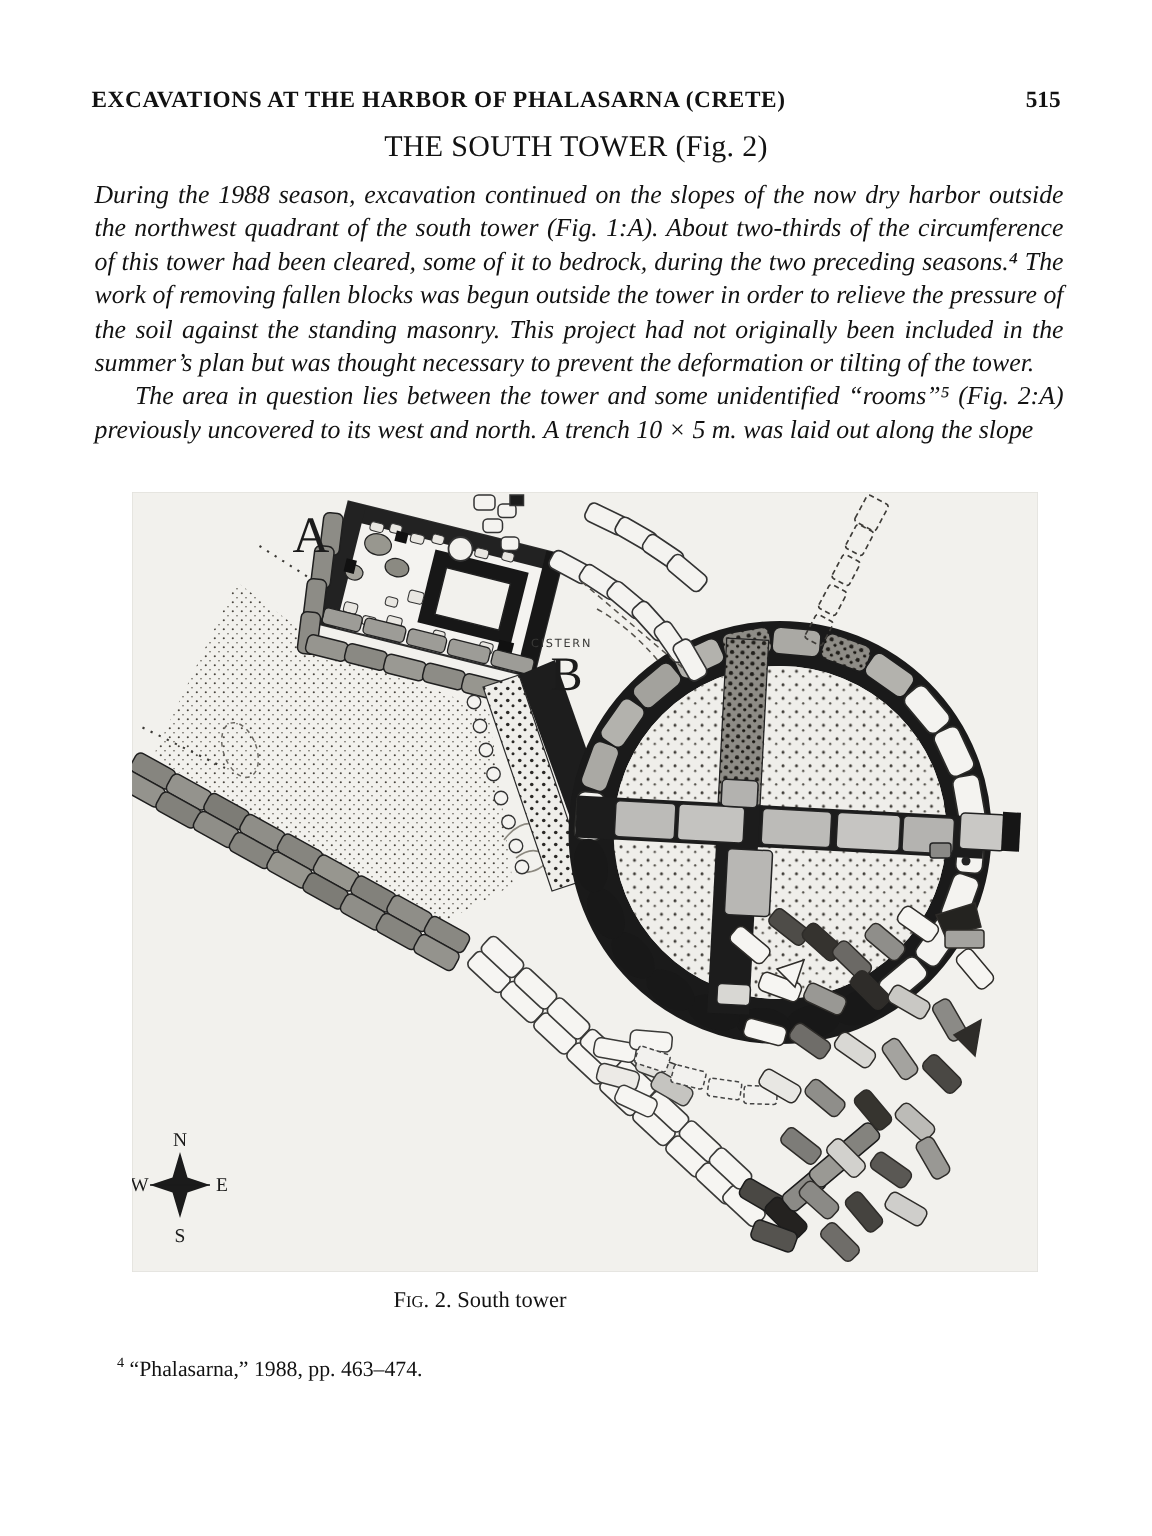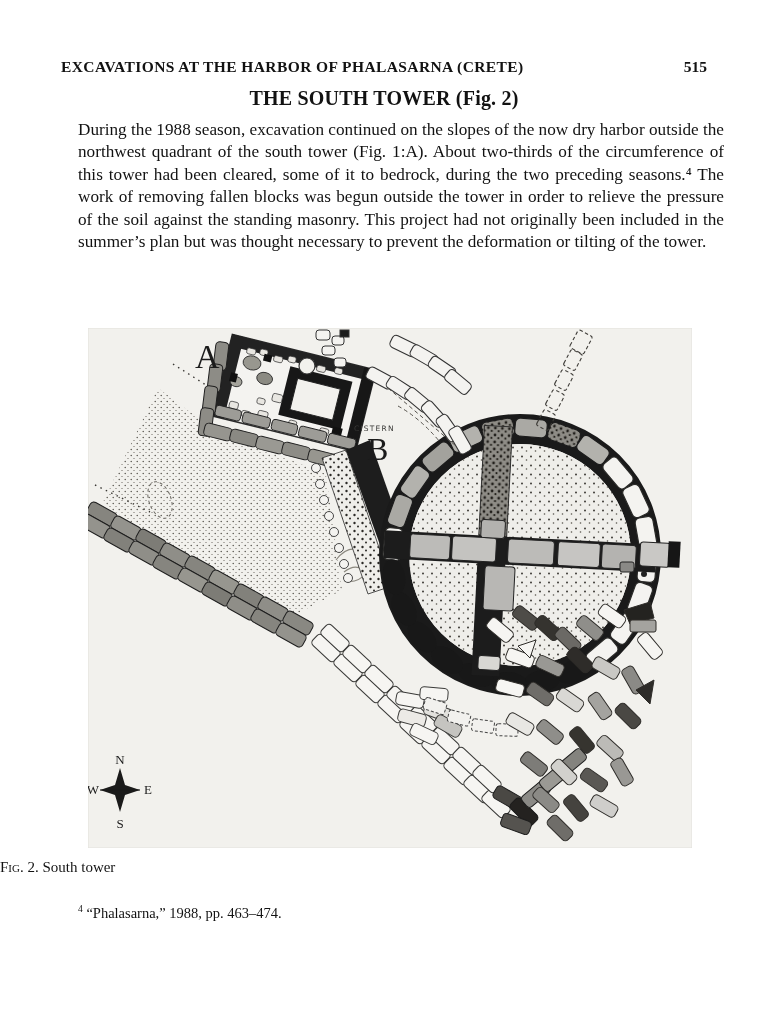--- a/index.html
+++ b/index.html
@@ -10,49 +10,50 @@
   }
   .running-head{
     position:absolute;top:58px;left:61px;width:646px;text-align:left;
     font-weight:bold;font-size:15.5px;letter-spacing:.4px;white-space:nowrap;
   }
   .page-number{
     position:absolute;top:58px;right:61px;font-weight:bold;font-size:15.5px;margin-left:44px;
   }
   .section-title{
     position:absolute;top:87px;left:0;width:768px;text-align:center;
-    font-size:20px;letter-spacing:.2px;font-weight:bold;
+    font-size:20px;letter-spacing:.2px;
   }
   .body-text{
-    position:absolute;top:119px;left:78px;width:646px;
-    font-size:17.2px;line-height:22.4px;text-align:justify;
+    position:absolute;top:119px;left:63px;width:646px;
+    font-size:17.2px;line-height:22.4px;text-align:justify;font-style:italic;
   }
   .body-text p{margin:0;}
   .body-text p.indent{text-indent:27px;}
   .figure-wrap{position:absolute;left:88px;top:328px;width:604px;height:520px;}
   .figure-caption{
-    position:absolute;top:859px;left:0;width:640px;font-size:15px;
+    position:absolute;top:859px;left:0;width:640px;text-align:center;font-size:15px;
   }
   .figure-caption .sc{font-variant:small-caps;}
   .footnotes{
     position:absolute;top:903px;left:78px;font-size:14.5px;line-height:20.5px;
   }
   .footnotes sup{font-size:9.5px;line-height:0;}
   svg text{font-family:"Liberation Serif","DejaVu Serif",serif;}
   svg text.tech{font-family:"DejaVu Sans","Liberation Sans",sans-serif;}
 </style>
 </head>
 <body>
 
 <div class="running-head">EXCAVATIONS AT THE HARBOR OF PHALASARNA (CRETE)</div>
 <div class="page-number">515</div>
 <div class="section-title">THE SOUTH TOWER (Fig. 2)</div>
 
 <div class="body-text">
   <p>During the 1988 season, excavation continued on the slopes of the now dry harbor outside the northwest quadrant of the south tower (Fig. 1:A). About two-thirds of the circumference of this tower had been cleared, some of it to bedrock, during the two preceding seasons.⁴ The work of removing fallen blocks was begun outside the tower in order to relieve the pressure of the soil against the standing masonry. This project had not originally been included in the summer’s plan but was thought necessary to prevent the deformation or tilting of the tower.</p>
+  <p class="indent">The area in question lies between the tower and some unidentified “rooms”⁵ (Fig. 2:A) previously uncovered to its west and north. A trench 10 × 5 m. was laid out along the slope</p>
 </div>
 
 <div class="figure-wrap">
 <svg width="604" height="520" viewBox="0 0 604 520">
   <defs>
     <pattern id="stipTerr" width="6" height="6" patternUnits="userSpaceOnUse">
       <circle cx="1.2" cy="1.5" r="0.7" fill="#4a463f"></circle>
           <circle cx="4" cy="4.5" r="0.55" fill="#5a564e"></circle>
     </pattern>
     <pattern id="stipTower" width="9" height="9" patternUnits="userSpaceOnUse">

